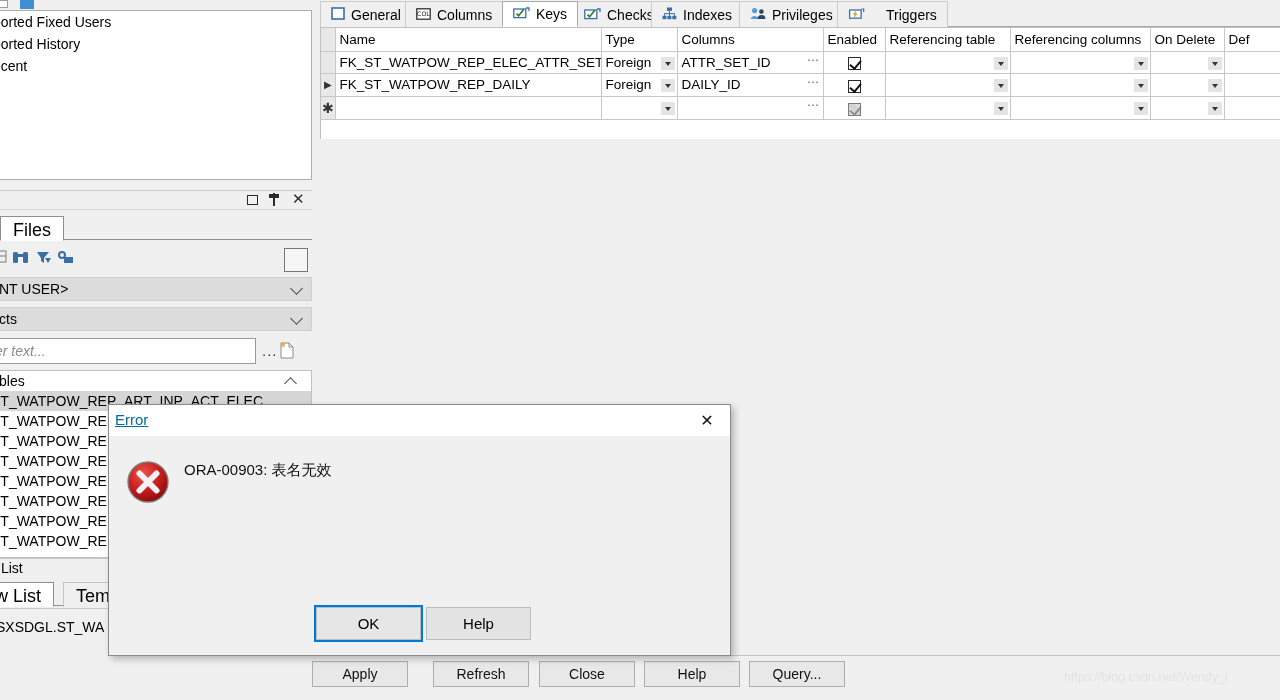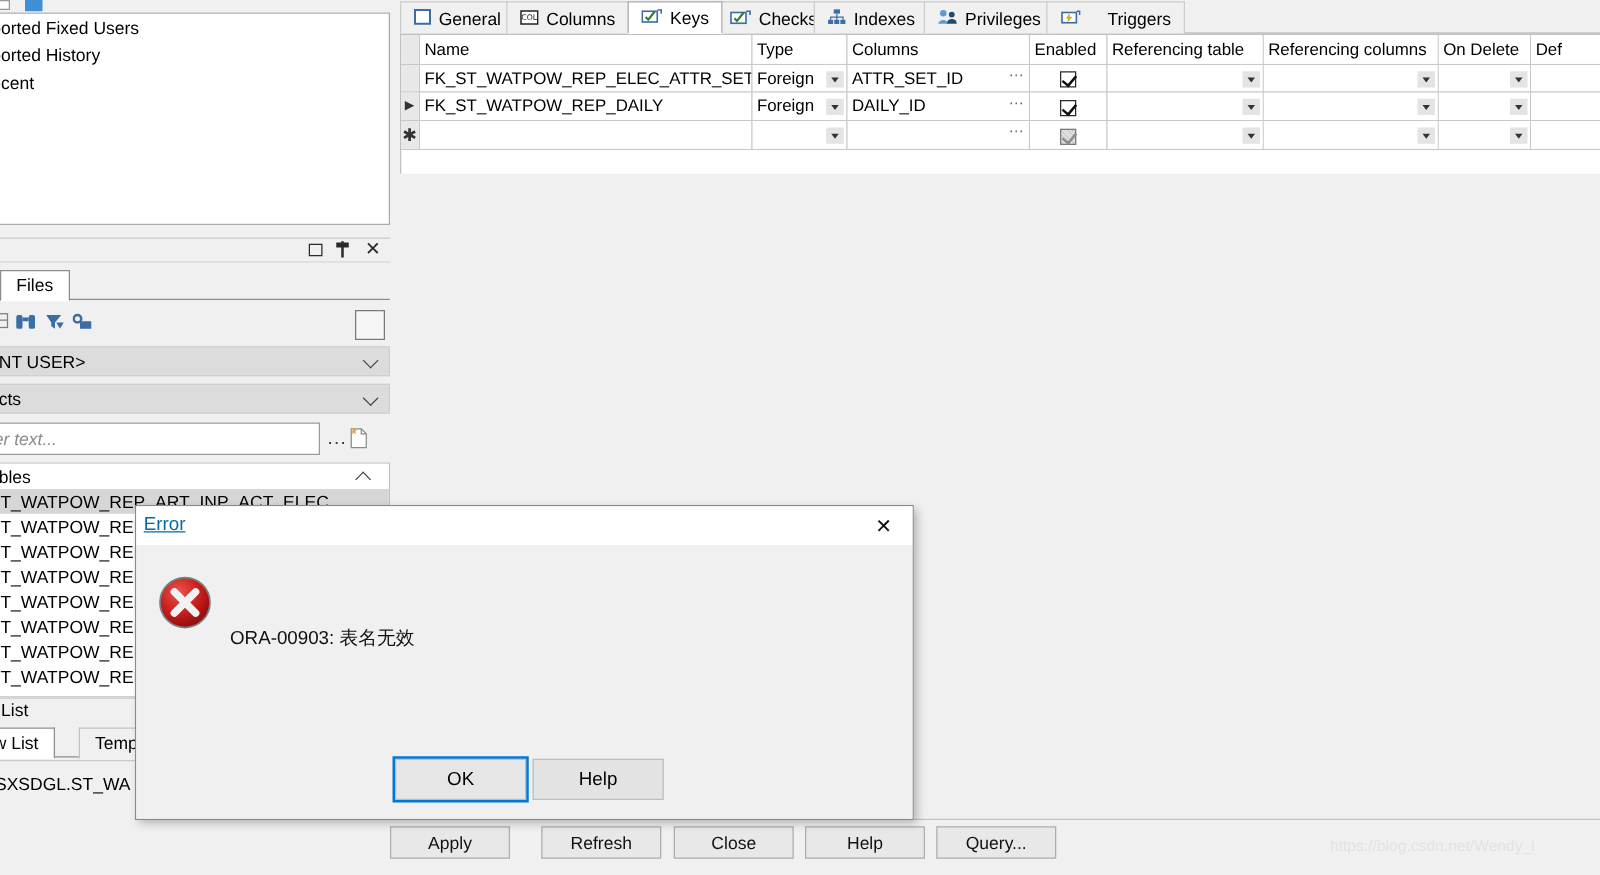--- a/index.html
+++ b/index.html
@@ -40,21 +40,21 @@
   .pb-pin::before { content:""; position:absolute; left:5px; top:0; width:2.2px; height:13px; background:#2a2a2a;}
   .pb-pin::after  { content:""; position:absolute; left:1px; top:1px; width:10px; height:4px; background:#2a2a2a;}
   .pb-close { color:#2a2a2a; font-size:15px; line-height:13px; font-family:"DejaVu Sans", sans-serif;}
 
   .lp-tabs {
     position:absolute; left:-30px; top:214px; width:342px; height:26px;
     border-bottom: 1px solid #8e8e8e; background:#f0f0f0;
   }
   .lp-tab {
     position:absolute; top:2px; height:25px; padding: 3px 12px 0 12px;
-    font-size:14px; background:#f0f0f0; border:1px solid #c4c4c4; border-bottom:none;
+    font-size:18px; background:#f0f0f0; border:1px solid #c4c4c4; border-bottom:none;
   }
   .lp-tab.active { background:#ffffff; border-color:#8e8e8e; border-bottom:1px solid #ffffff; z-index:2;}
 
   .lp-toolbar { position:absolute; left:0; top:246px; width:312px; height:28px; background:#f0f0f0; }
   .tb-btn { position:absolute; top:4px; width:20px; height:18px; }
   .tb-sq  { position:absolute; right:4px; top:2px; width:24px; height:24px; border:1px solid #7a7a7a; background:#f6f6f6; }
 
   .lp-combo {
     position:absolute; left:-12px; width:324px; height:24px;
     background:#dcdcdc; border:1px solid #cfcfcf; font-size:14px;
@@ -167,21 +167,21 @@
     position:absolute; left:0; top:0; width:621px; height:31px; background:#ffffff;
   }
   .dlg-title .t { position:absolute; left:6px; top:6px; font-size:15px; color:#0369a1;text-decoration:underline; }
   .dlg-close {
     position:absolute; right:8px; top:4px; width:30px; height:22px;
     display:flex; align-items:center; justify-content:center;
     font-size:16px; color:#111; font-family:"DejaVu Sans", sans-serif;
   }
   .dlg-body { position:absolute; left:0; top:31px; width:621px; height:219px; background:#f0f0f0; }
   .err-icon { position:absolute; left:17px; top:24px; width:44px; height:44px; }
-  .err-msg { position:absolute; left:75px; top:25px; font-size:15px; color:#111;margin-top:40px; }
+  .err-msg { position:absolute; left:75px; top:25px; font-size:15px; color:#111; }
   .err-detail {
     position:absolute; left:75px; top:68px; width:530px;
     font-size:14.5px; line-height:20px; color:#111; white-space:pre;
   }
   .dlg-ok {
     position:absolute; left:207px; top:171px; width:105px; height:33px;
     background:#e6e6e6; border:1px solid #bdbdbd; outline:2px solid #0078d7;
     display:flex; align-items:center; justify-content:center; font-size:15px;
   }
   .dlg-help {

